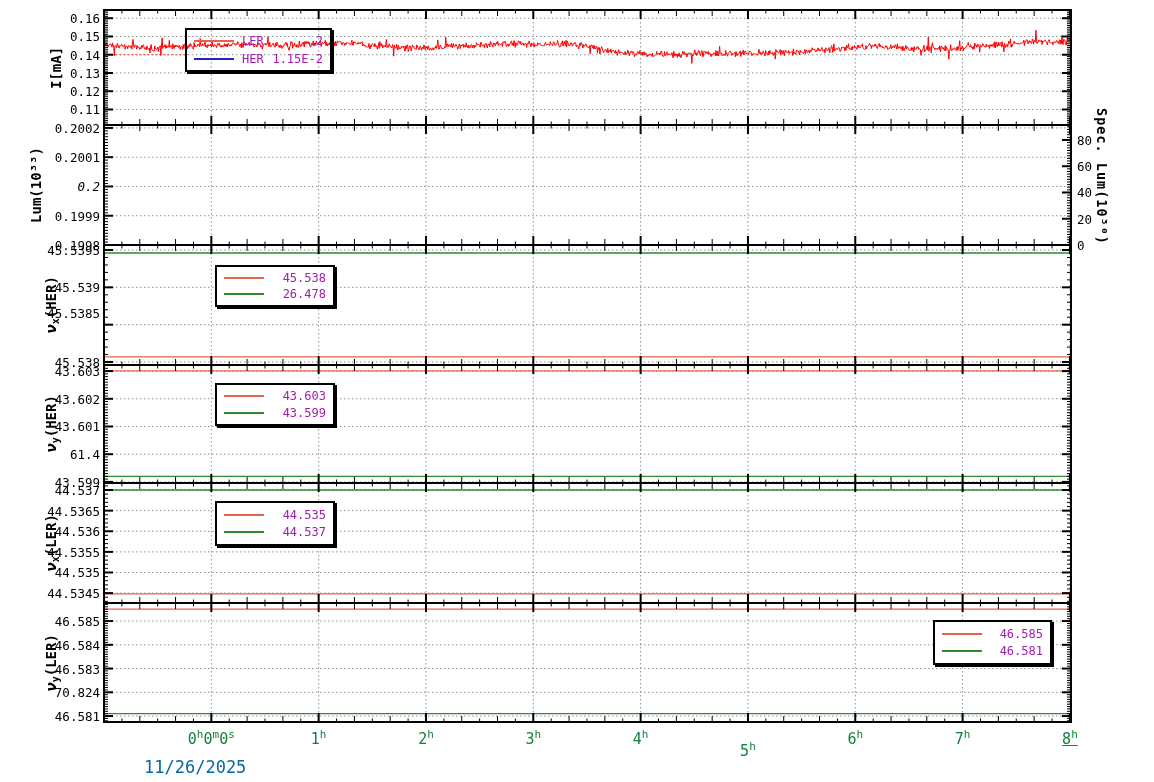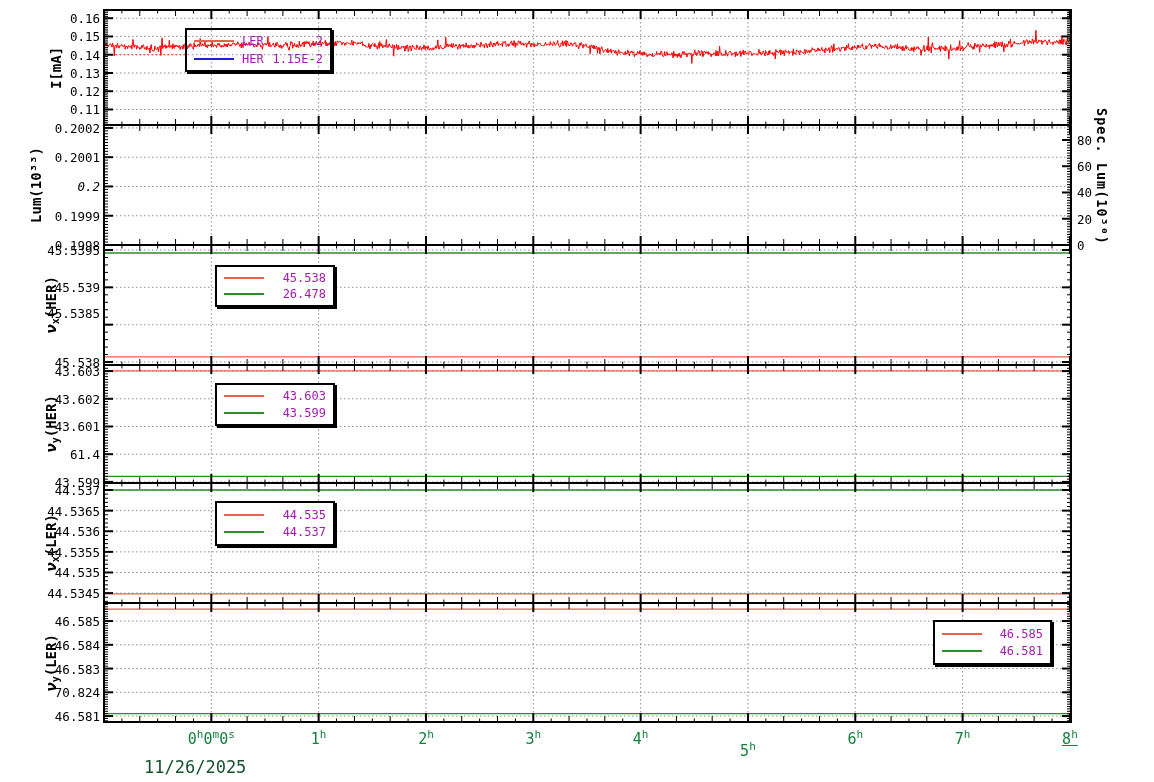--- a/index.html
+++ b/index.html
@@ -12,21 +12,21 @@
   .rtick-label{position:absolute;left:1077px;width:46px;text-align:left;font-size:12.5px;
                color:#000;transform:translateY(-50%);}
   .xtick-label{position:absolute;width:130px;text-align:center;font-size:15px;color:#15803d;}
   .xtick-label sup{font-size:11px;}
   .ytitle{position:absolute;transform:translate(-50%,-50%) rotate(-90deg);font-weight:bold;
           font-size:14px;white-space:nowrap;color:#000;}
   .ytitle .nu{font-style:italic;font-family:"DejaVu Sans",sans-serif;font-weight:bold;}
   .ytitle sub{font-size:10px;}
   .rtitle{position:absolute;writing-mode:vertical-rl;font-weight:bold;font-size:13.5px;
           white-space:nowrap;color:#000;letter-spacing:1px;}
-  .date-label{position:absolute;font-size:17px;color:#14532d;white-space:nowrap;}
+  .date-label{position:absolute;font-size:17px;color:#0369a1;white-space:nowrap;}
   .legend{position:absolute;border:2px solid #000;box-shadow:2px 2px 0 #000;
           display:flex;flex-direction:column;justify-content:space-evenly;
           font-size:12px;color:#a21caf;background:#fff;z-index:5;}
   .legend--clear{background:transparent;}
   .lrow{display:flex;align-items:center;padding:0 7px;line-height:1;}
   .lmark{display:inline-block;height:0;border-top-width:2px;border-top-style:solid;width:40px;flex:none;}
   .llabel{margin-left:8px;white-space:pre;}
   .lval{flex:1;text-align:right;white-space:pre;}
 </style>
 </head>

